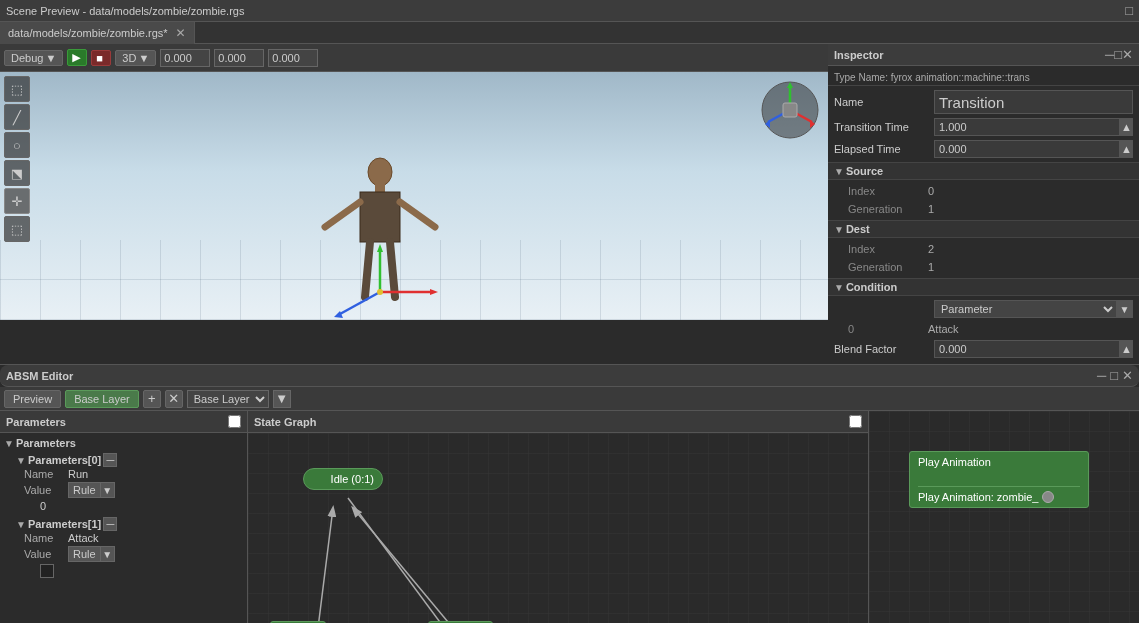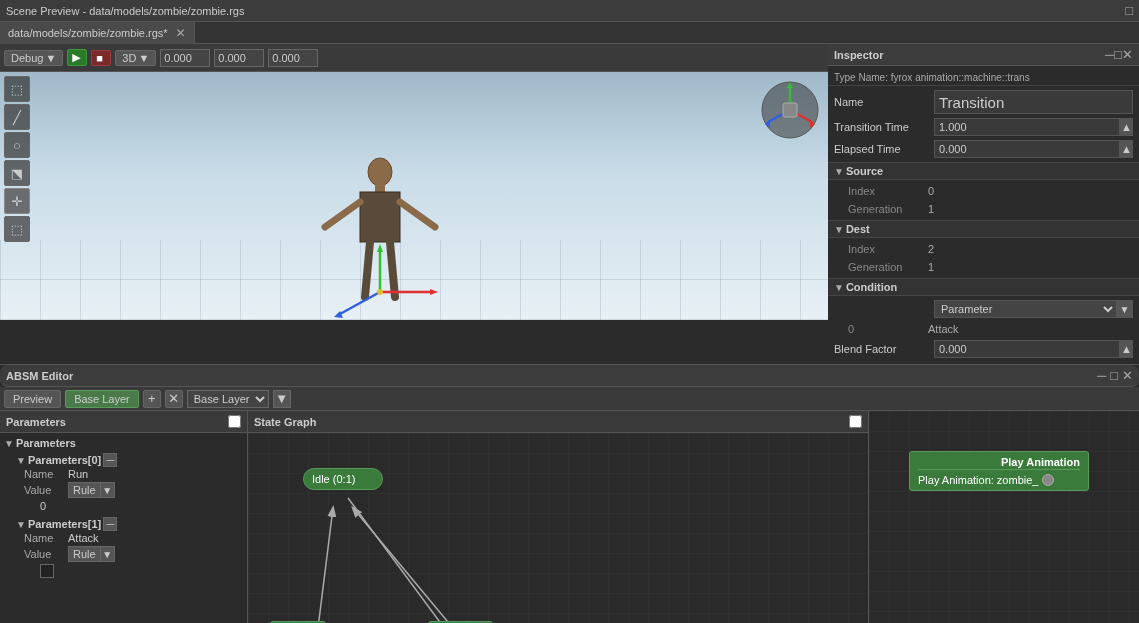--- a/index.html
+++ b/index.html
@@ -372,21 +372,21 @@
     .state-node {
       position: absolute;
       background: #3a7a3a;
       border: 1px solid #5a9a5a;
       border-radius: 11px;
       padding: 4px 8px;
       color: #fff;
       font-size: 11px;
       cursor: pointer;
       min-width: 80px;
-      text-align: left;
+      text-align: right;
     }
     .state-node-small {
       position: absolute;
       background: #3a7a3a;
       border: 1px solid #5a9a5a;
       border-radius: 3px;
       padding: 3px 6px;
       color: #fff;
       font-size: 10px;
       cursor: pointer;
@@ -432,25 +432,24 @@
       background: #3a7a3a;
       border: 1px solid #5a9a5a;
       border-radius: 3px;
       padding: 4px 8px;
       color: #fff;
       font-size: 11px;
       cursor: pointer;
       width: 180px;
     }
     .play-anim-node-title {
-      font-weight: bold;
+      font-weight: normal;
       margin-bottom: 4px;
       border-bottom: 1px solid #5a9a5a;
-      padding-bottom: 1px;
-      text-align: right;
+      padding-bottom: 18px;
     }
     .play-anim-node-row {
       display: flex;
       align-items: center;
       gap: 4px;
     }
     .play-anim-dot {
       width: 12px; height: 12px;
       background: #888;
       border-radius: 50%;

